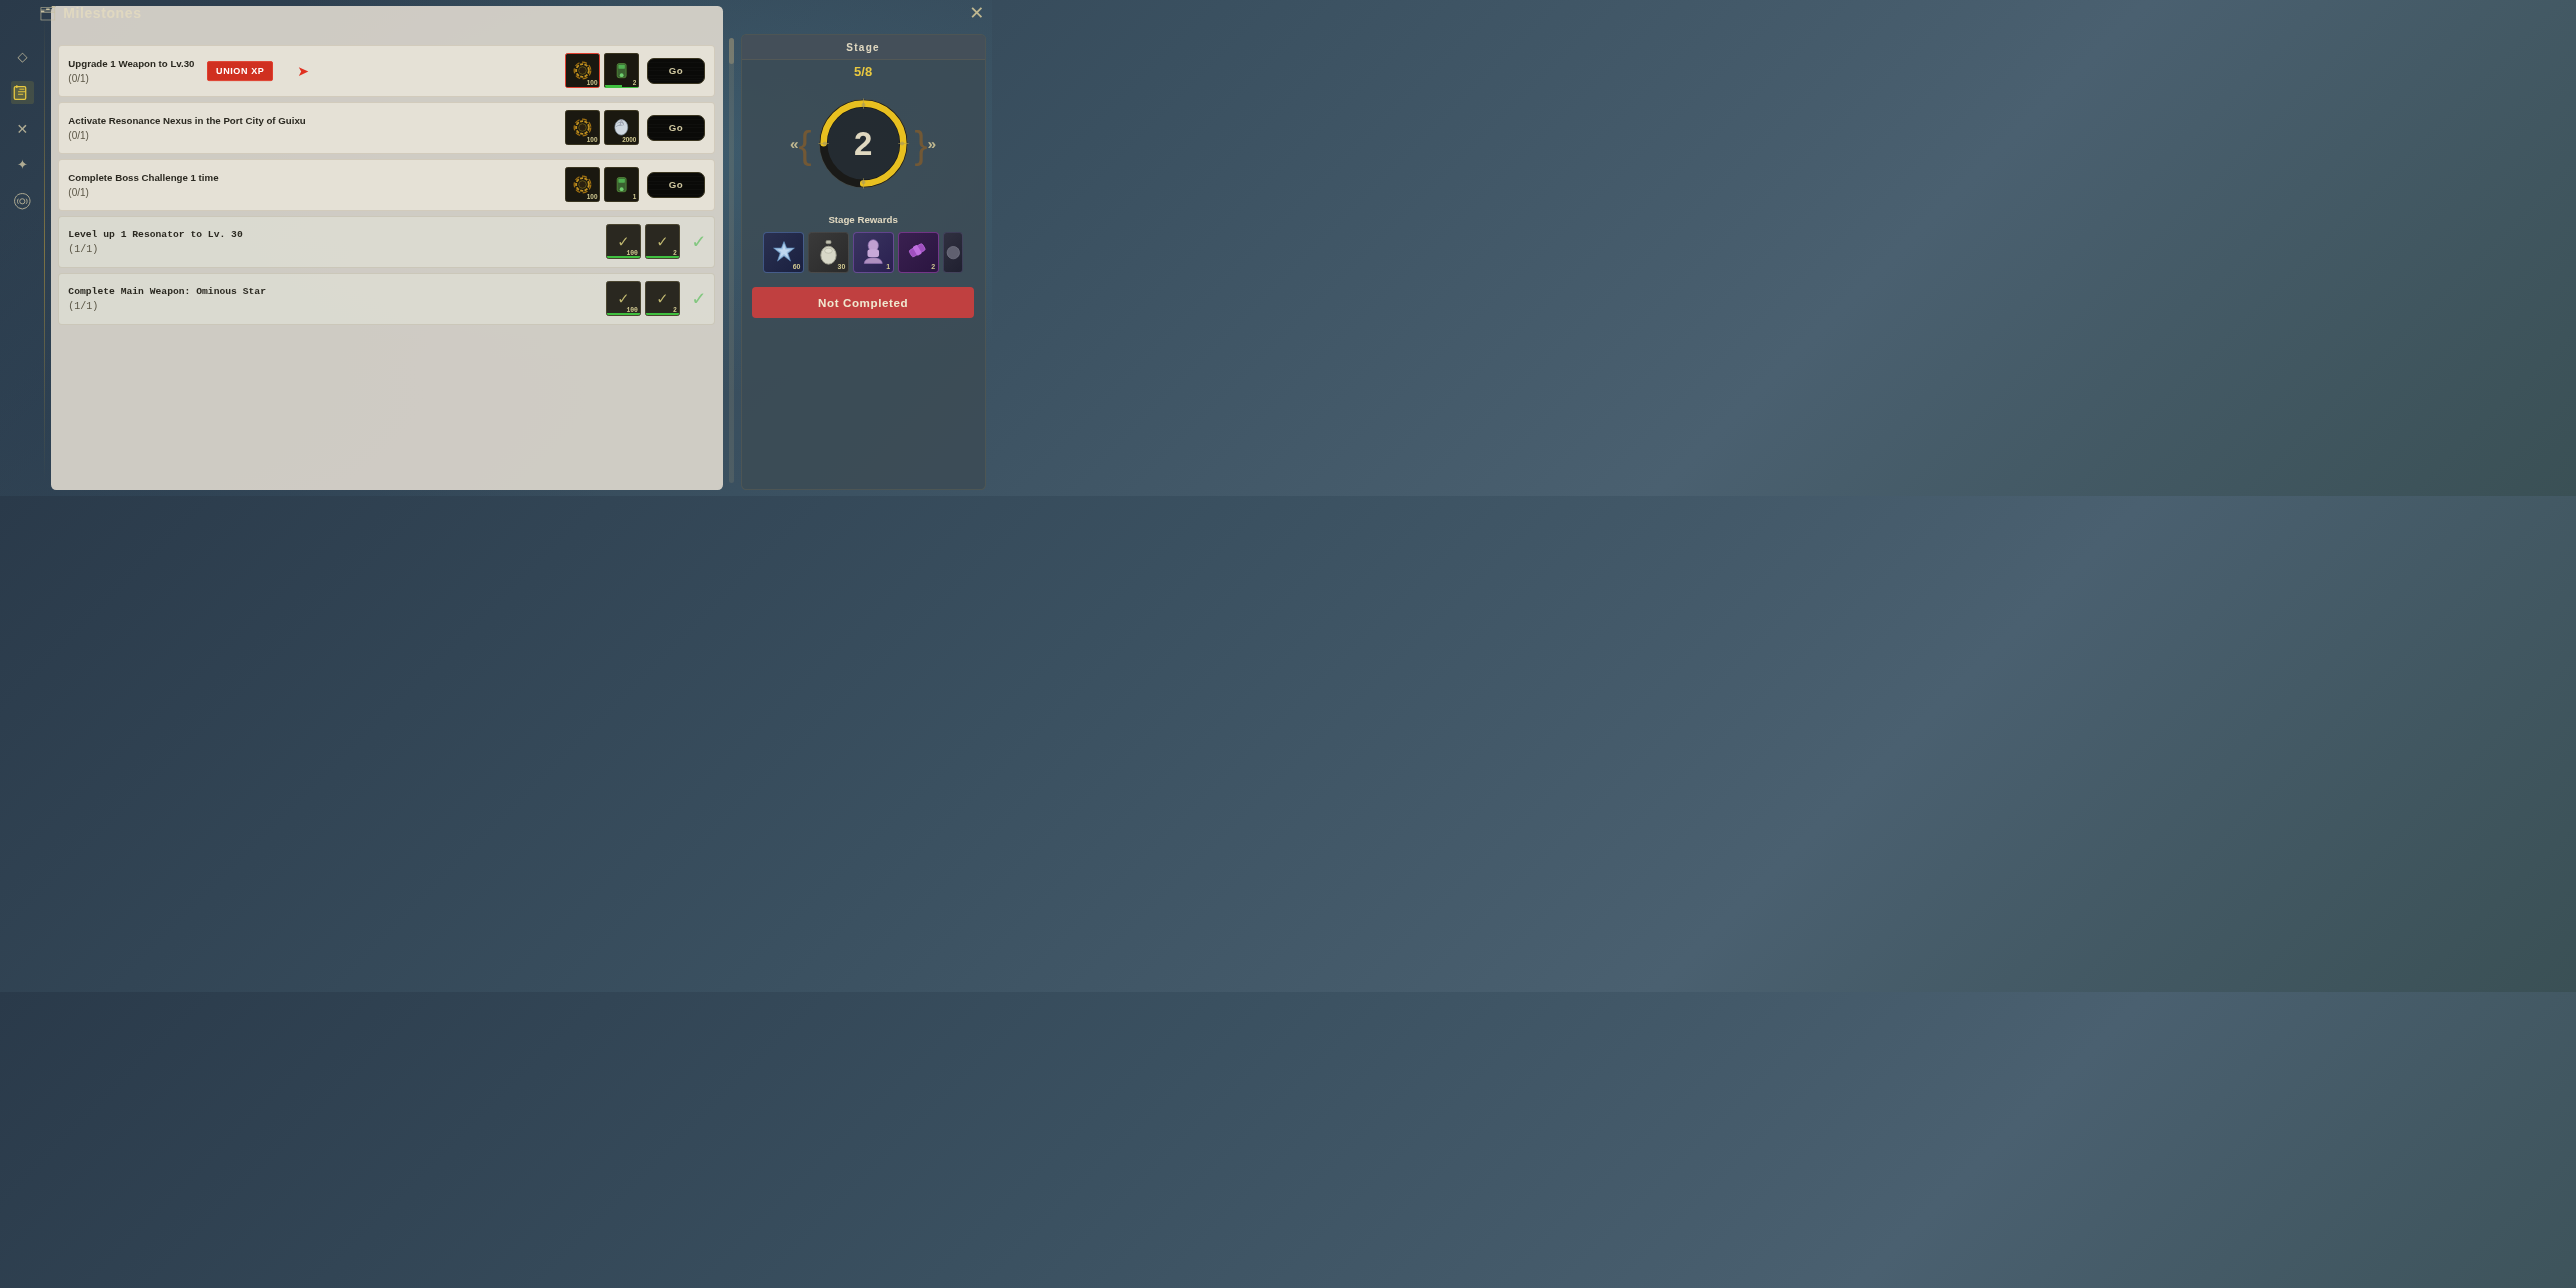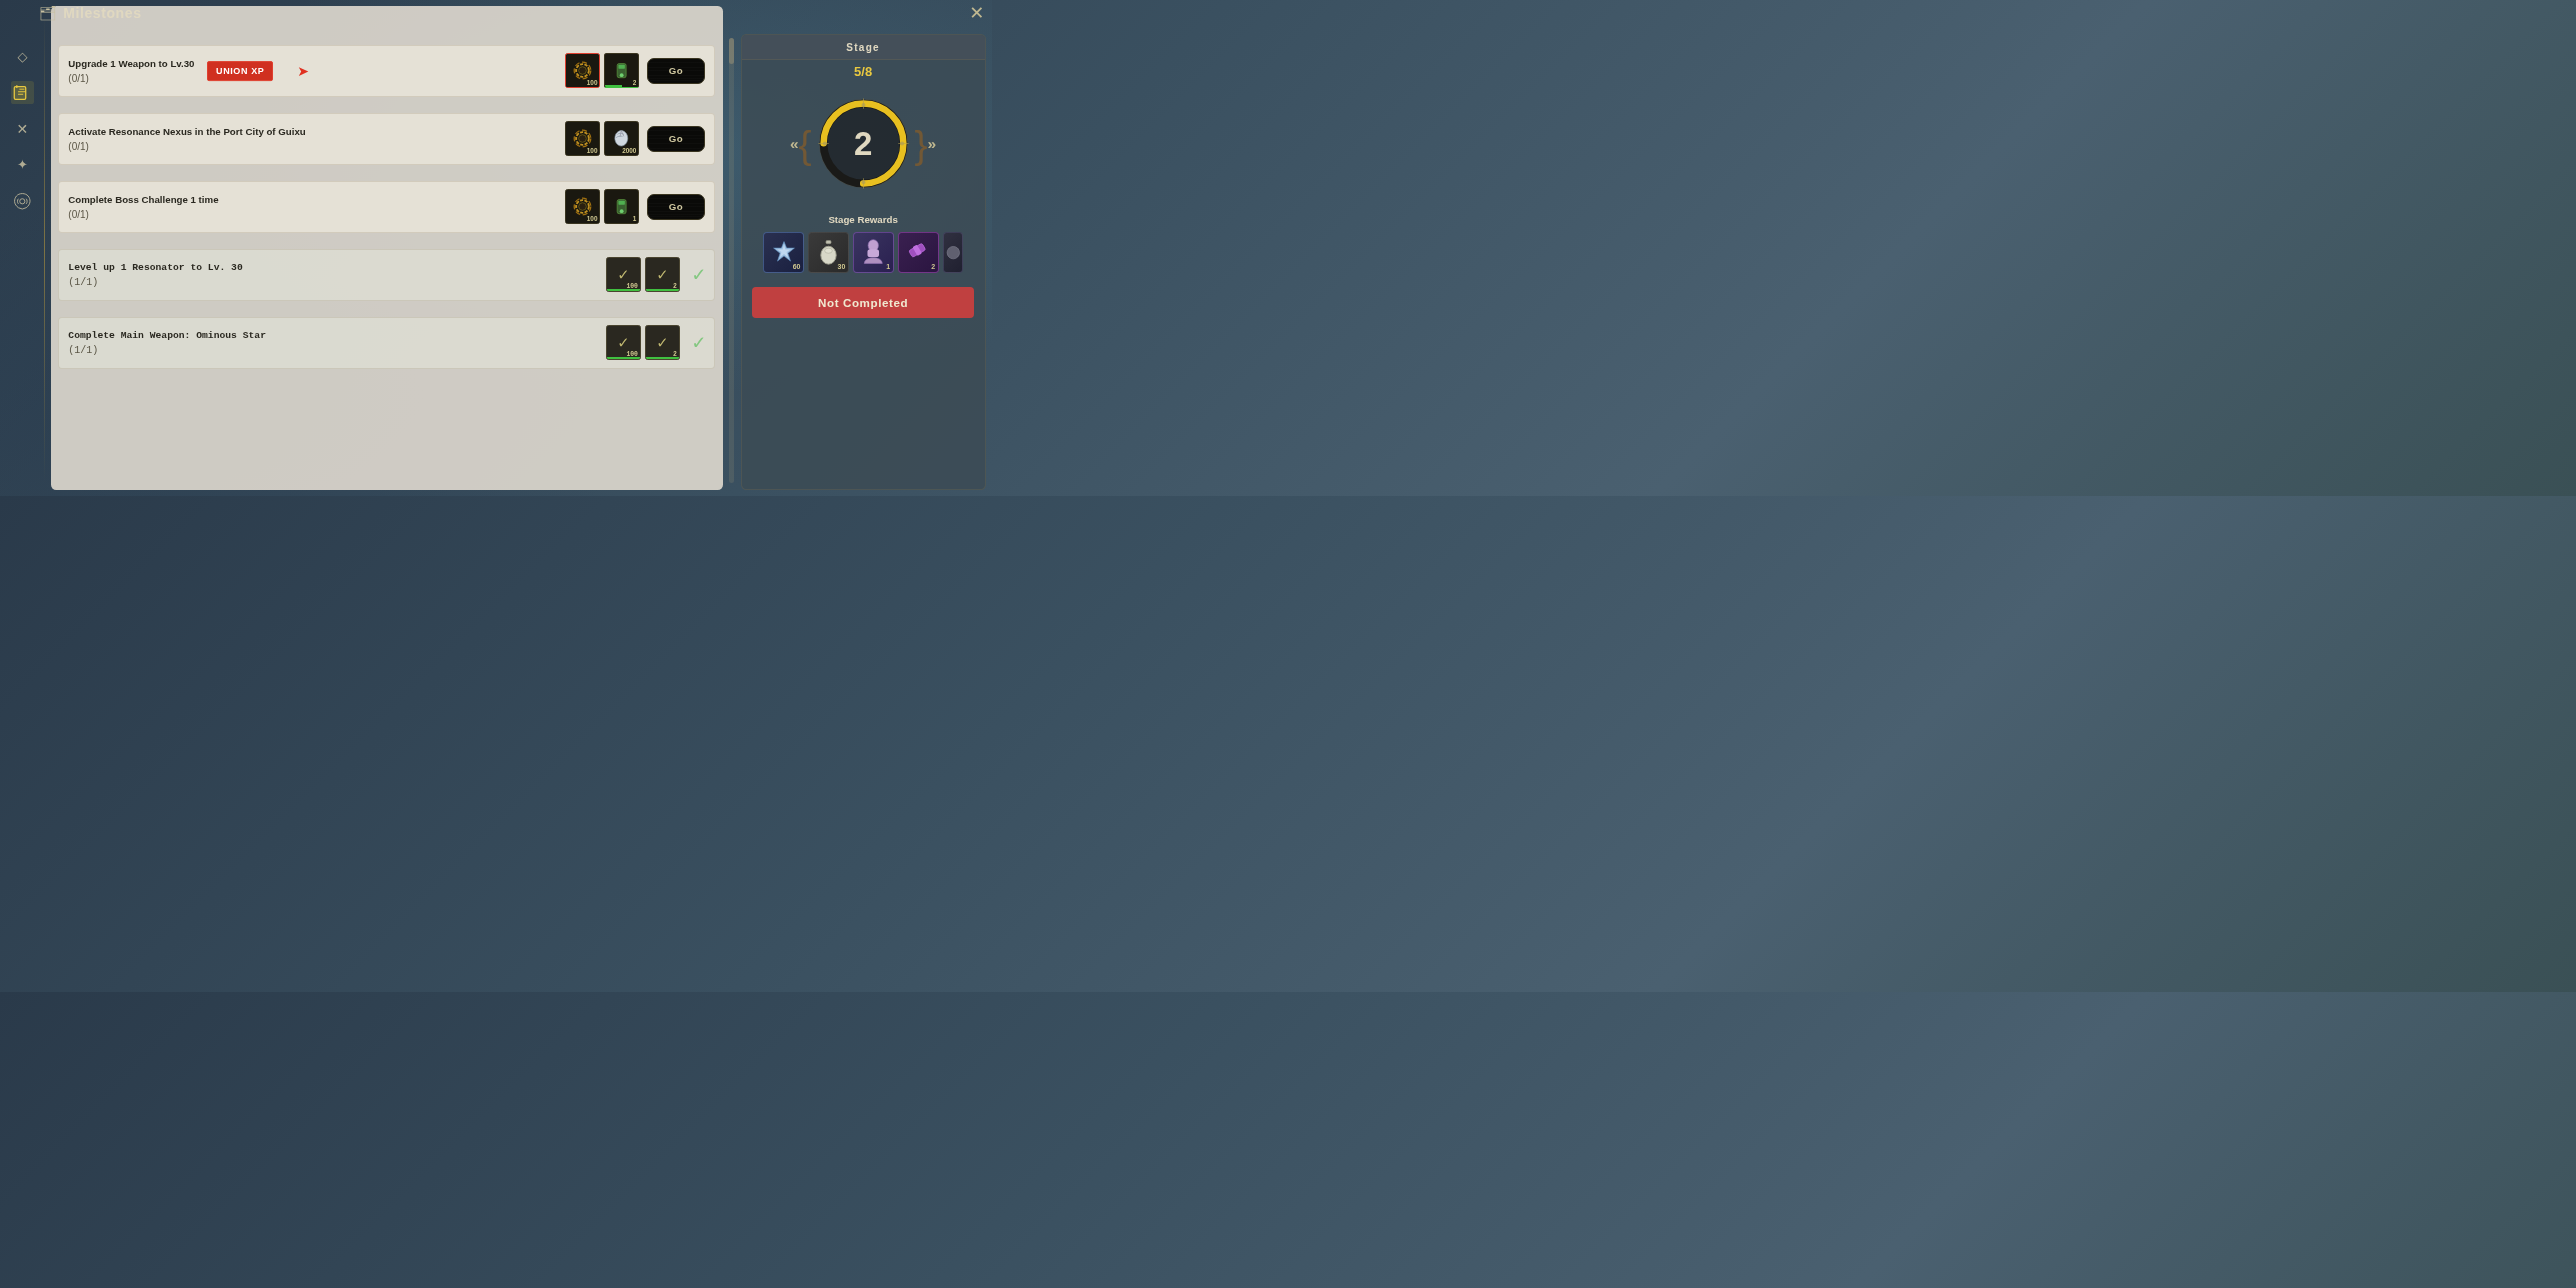--- a/index.html
+++ b/index.html
@@ -72,21 +72,21 @@
       display: flex;
       flex-direction: column;
       overflow: hidden;
       position: relative;
     }
 
     
     .milestone-list {
       display: flex;
       flex-direction: column;
-      gap: 16px;
+      gap: 5px;
       padding: 6.4px 7.7px;
       margin-top: 32px;
       overflow-y: auto;
       flex: 1;
     }
 
     .milestone-row {
       background: rgba(230, 225, 215, 0.95);
       border-radius: 3.9px;
       display: flex;

